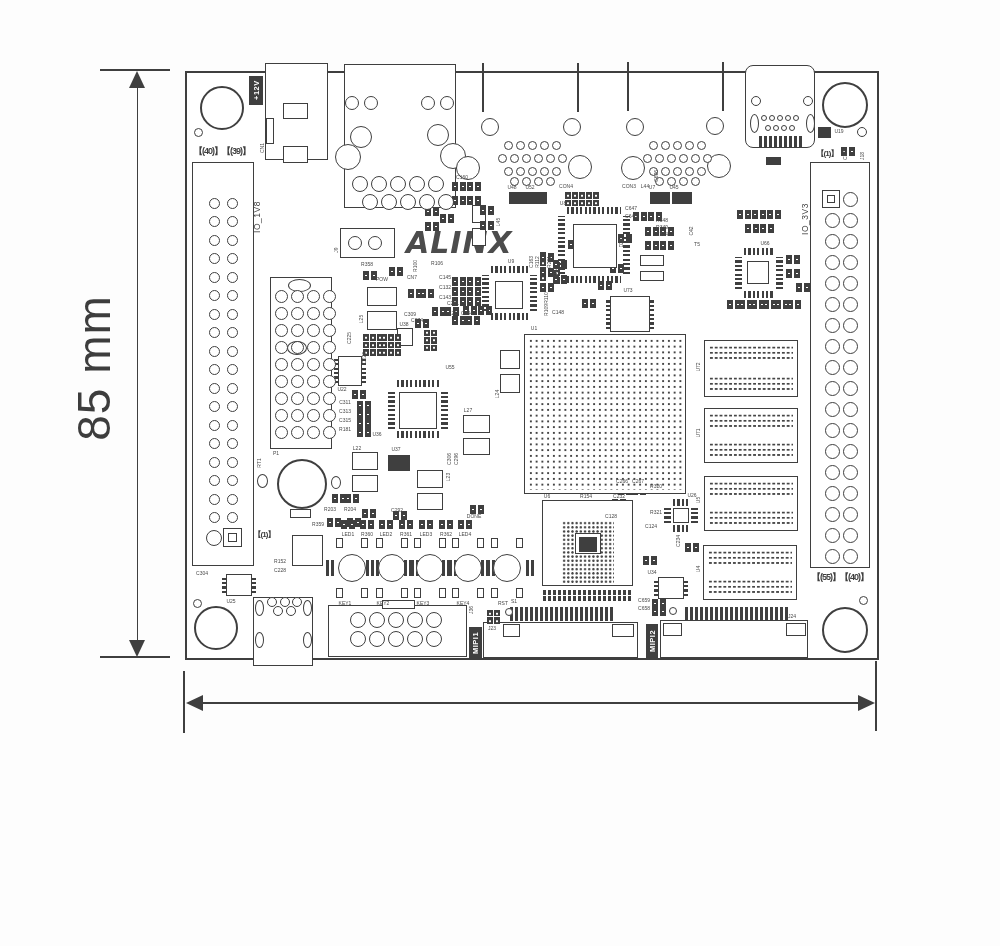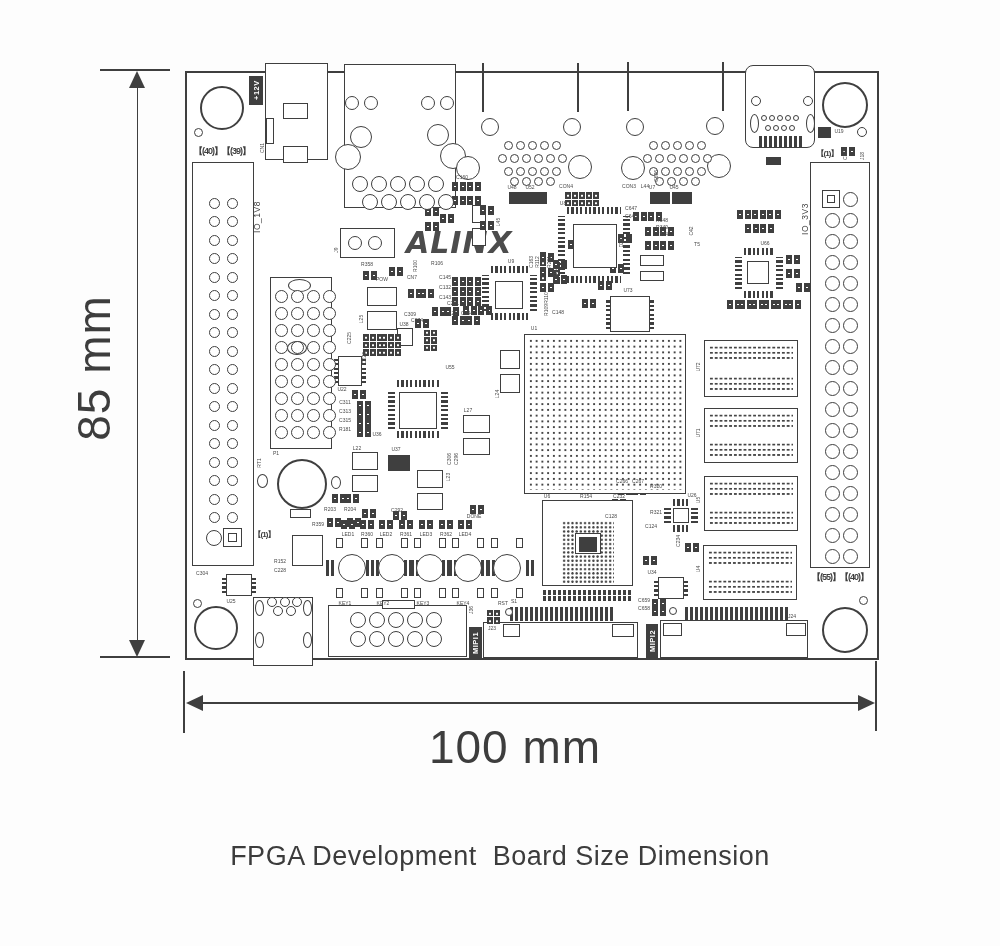--- a/index.html
+++ b/index.html
@@ -56,23 +56,21 @@
   <div class="dimline abs" style="left:136.5px;top:74px;width:1.6px;height:580px;"></div>
   <div class="arr up abs" style="left:129px;top:71px;"></div>
   <div class="arr down abs" style="left:129px;top:640px;"></div>
   <div class="dimtext" style="left:-17px;top:342px;width:220px;height:52px;transform:rotate(-90deg);">85 mm</div>
 
   <div class="dimline abs" style="left:183px;top:671px;width:1.6px;height:62px;"></div>
   <div class="dimline abs" style="left:875px;top:661px;width:1.6px;height:70px;"></div>
   <div class="dimline abs" style="left:188px;top:702px;width:685px;height:1.6px;"></div>
   <div class="arr left abs" style="left:186px;top:695px;"></div>
   <div class="arr right abs" style="left:858px;top:695px;"></div>
-  <div class="dimtext" style="left:425px;top:720px;width:180px;">100 mm</div>
-
-  <div class="caption">FPGA Development  Board Size Dimension</div>
+
 
   <div class="logo">ALINX</div>
 
   <div class="bk" style="left:222px;top:151px;">【(40)】【(39)】</div>
   <div class="bk" style="left:264px;top:534px;font-size:8px;">【(1)】</div>
   <div class="bk" style="left:827px;top:153px;font-size:8px;">【(1)】</div>
   <div class="bk" style="left:840px;top:577px;">【(55)】【(40)】</div>
 
   <div class="iolbl" style="left:232px;top:212px;">IO_1V8</div>
   <div class="iolbl" style="left:780px;top:214px;">IO_3V3</div>

